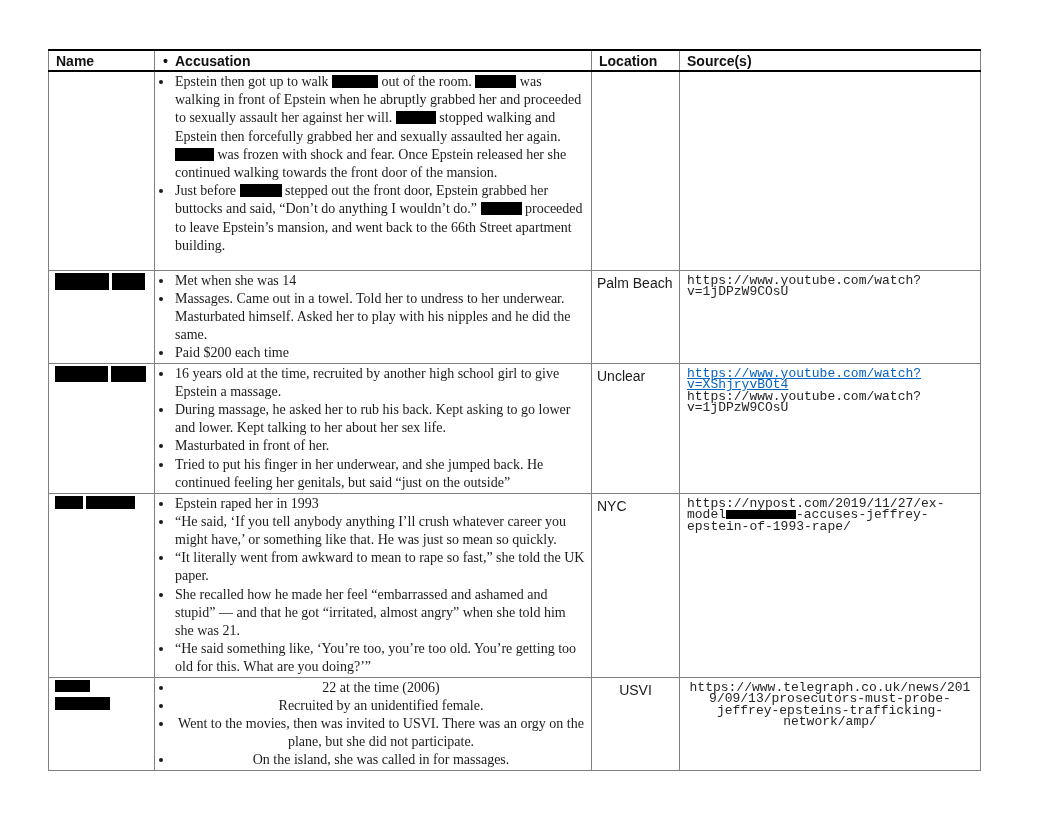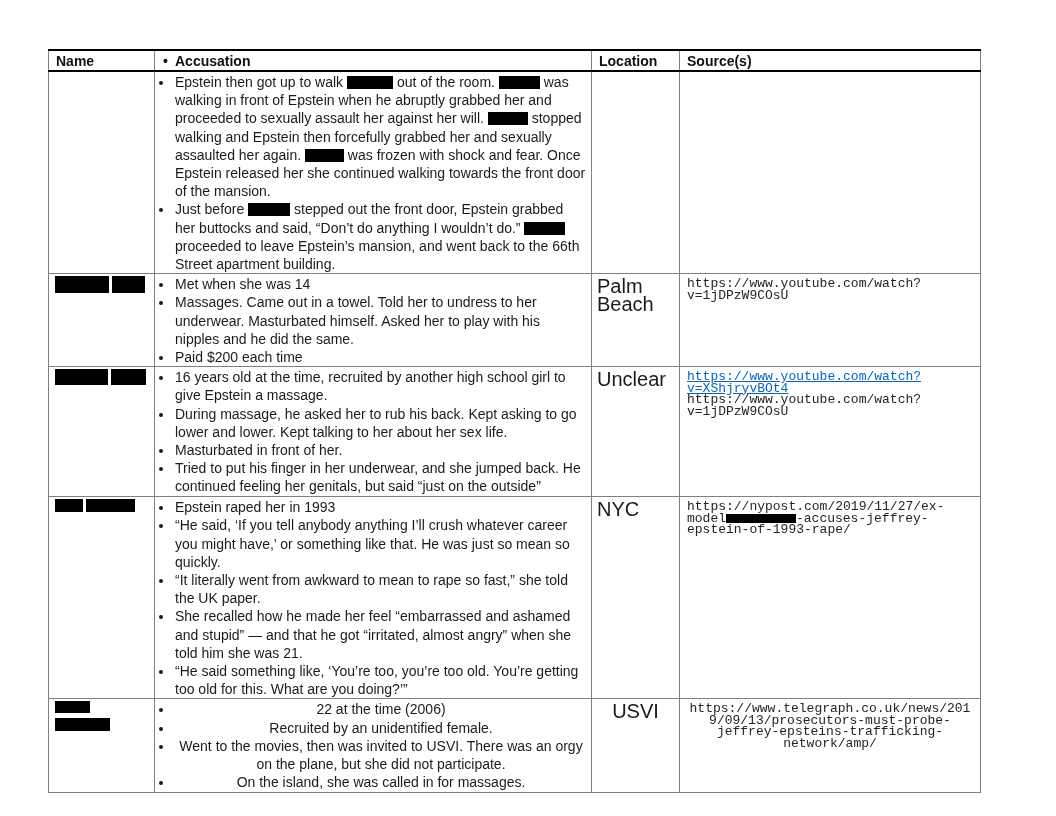--- a/index.html
+++ b/index.html
@@ -29,28 +29,28 @@
     border-bottom:2px solid #000000;
     font-weight:bold; font-size:14px; line-height:16px;
     text-align:left; padding:2px 6px 1px 7px; height:19px;
     color:#111111; white-space:nowrap; overflow:hidden;
   }
   .hdr-bullet { display:inline-block; width:13px; padding-left:1px; }
 
   td.col-name { padding:2px 3px 0 6px; }
   .name-line { display:flex; gap:3px; align-items:flex-start; margin-bottom:5px; }
 
-  td.col-acc { padding:1px 4px 0 5px; }
+  td.col-acc { padding:1px 4px 0 5px;font-family:Liberation Serif, serif; }
   td.col-acc ul {
     list-style:disc outside; margin:0; padding-left:14px;
     font-size:14px; line-height:18.2px;
   }
   td.col-acc li { padding-left:1px; }
 
-  td.col-loc { padding:3px 5px; font-size:20px; line-height:18px; }
+  td.col-loc { padding:3px 5px; font-size:14px; line-height:18px; }
 
   td.col-src {
     padding:4px 7px; font-size:13px; line-height:11.5px;
     color:#242424; overflow-wrap:anywhere;font-family:Liberation Mono, monospace;
   }
   .src { display:block; }
   .src-link { color:#0563c1; text-decoration:underline; cursor:pointer; }
 
   .redact { display:inline-block; background:#000000; vertical-align:-2px; }
   .redact-src { vertical-align:-1px; }

